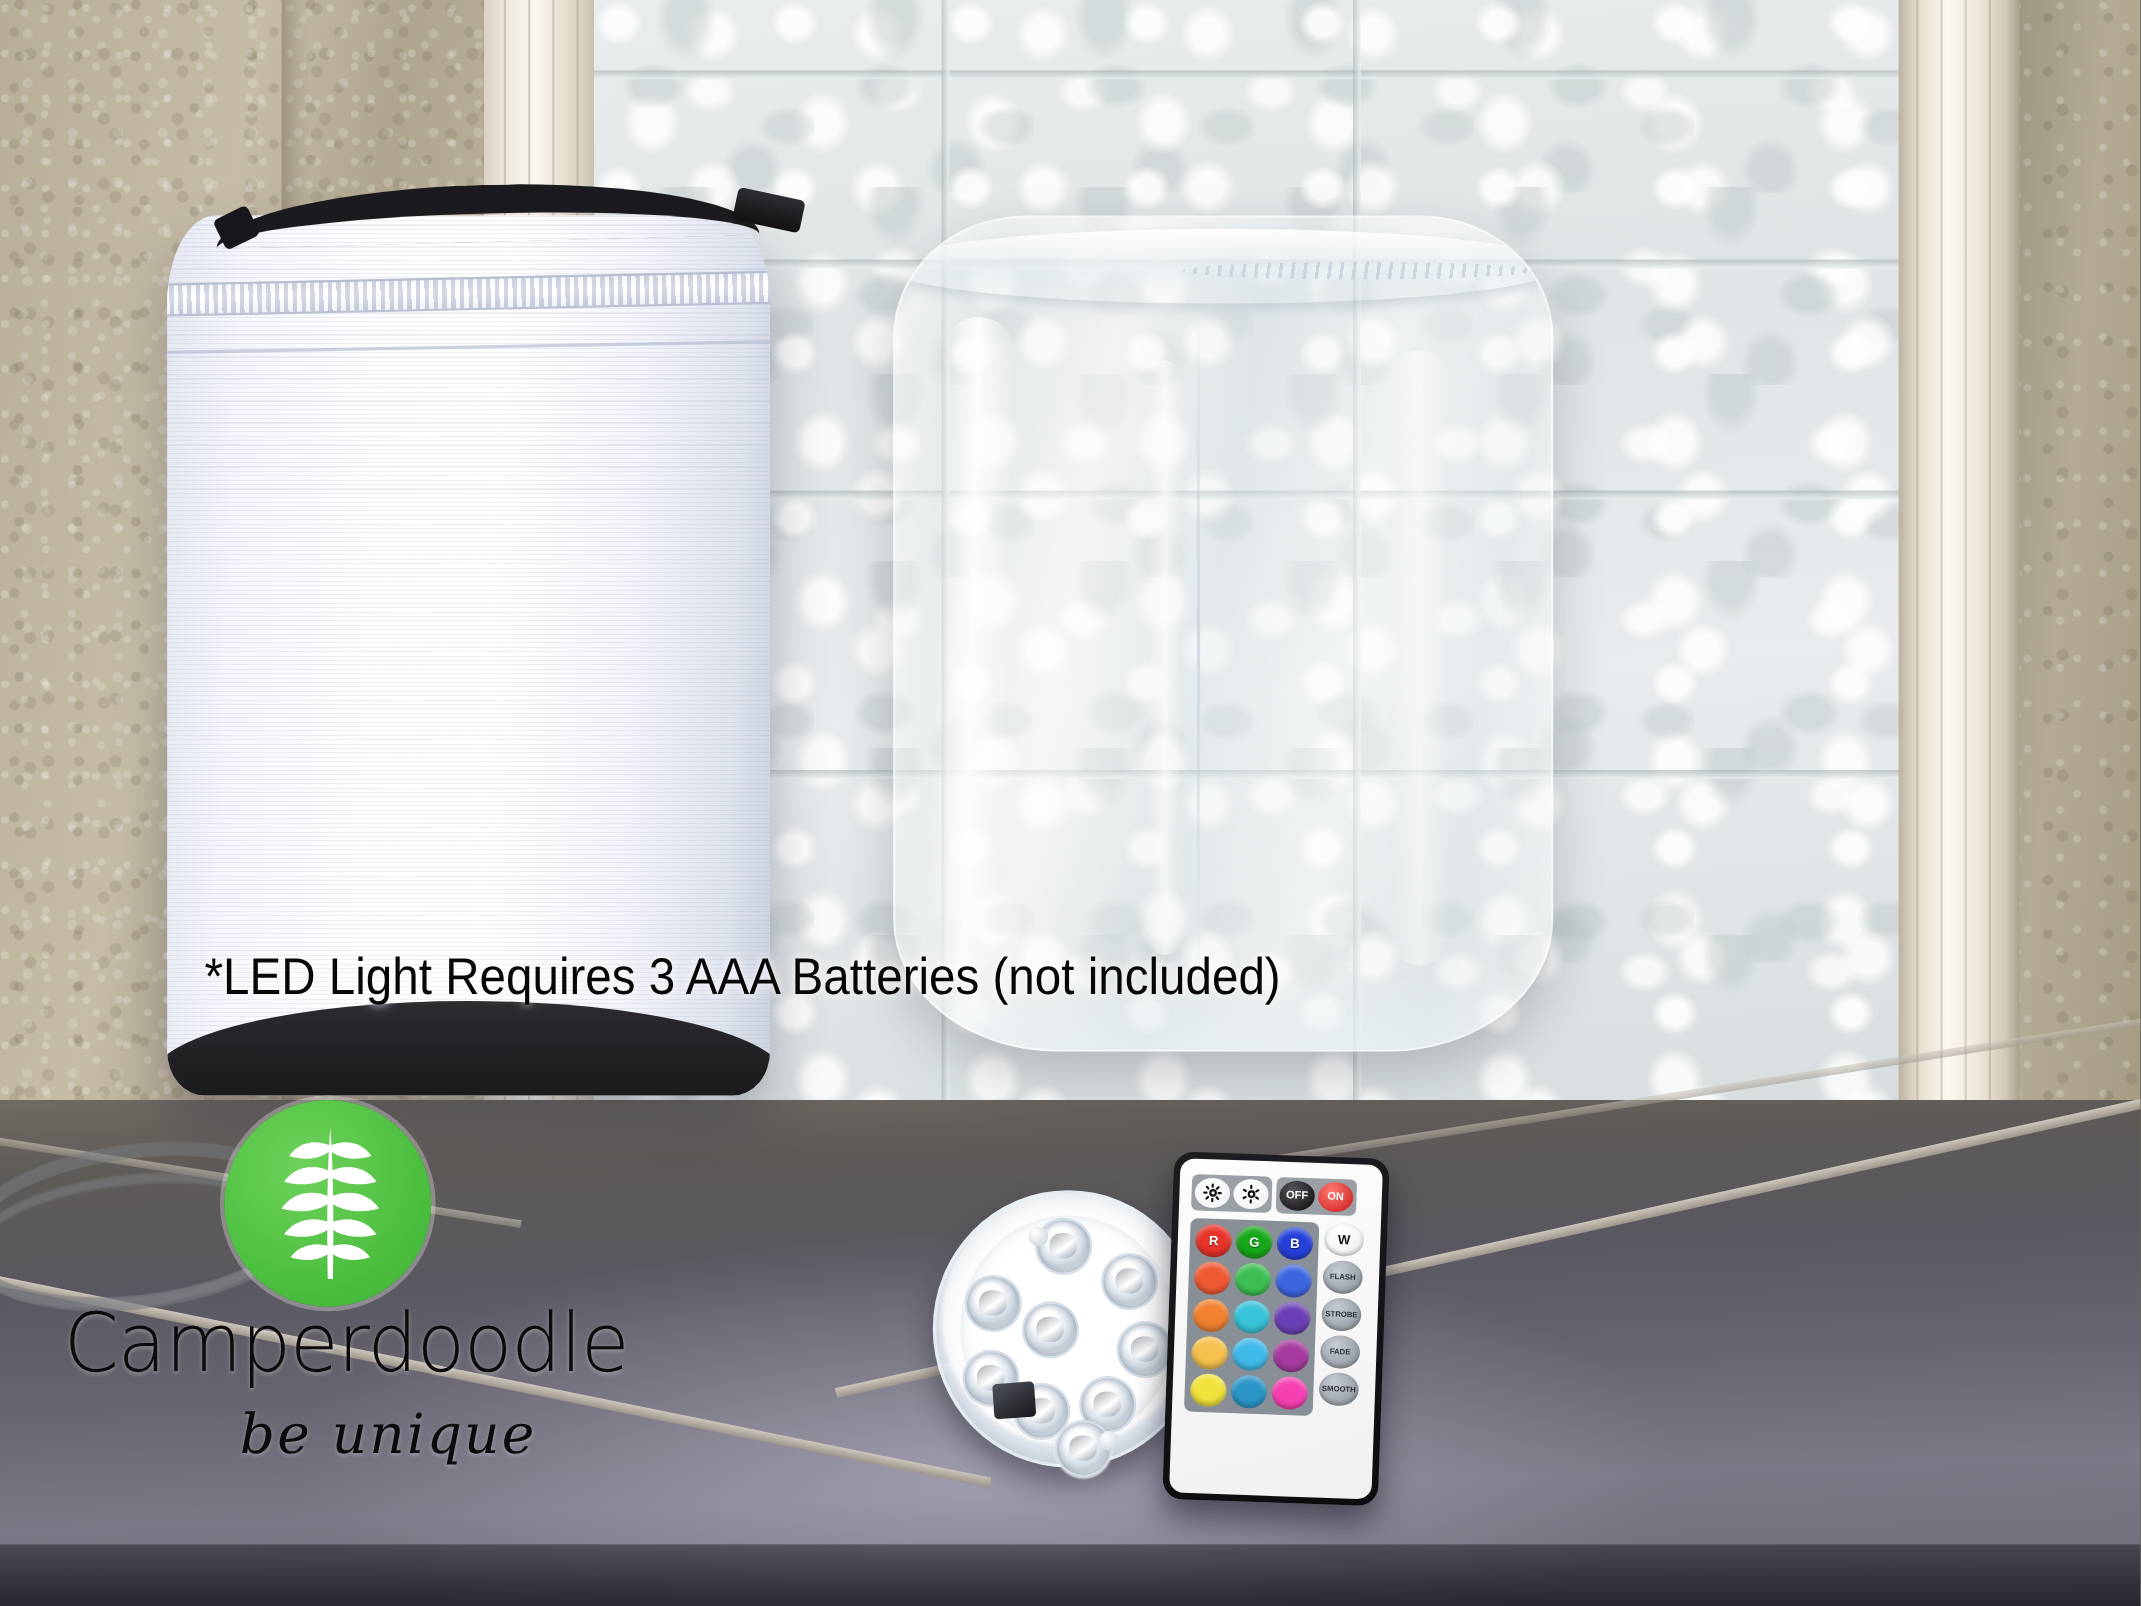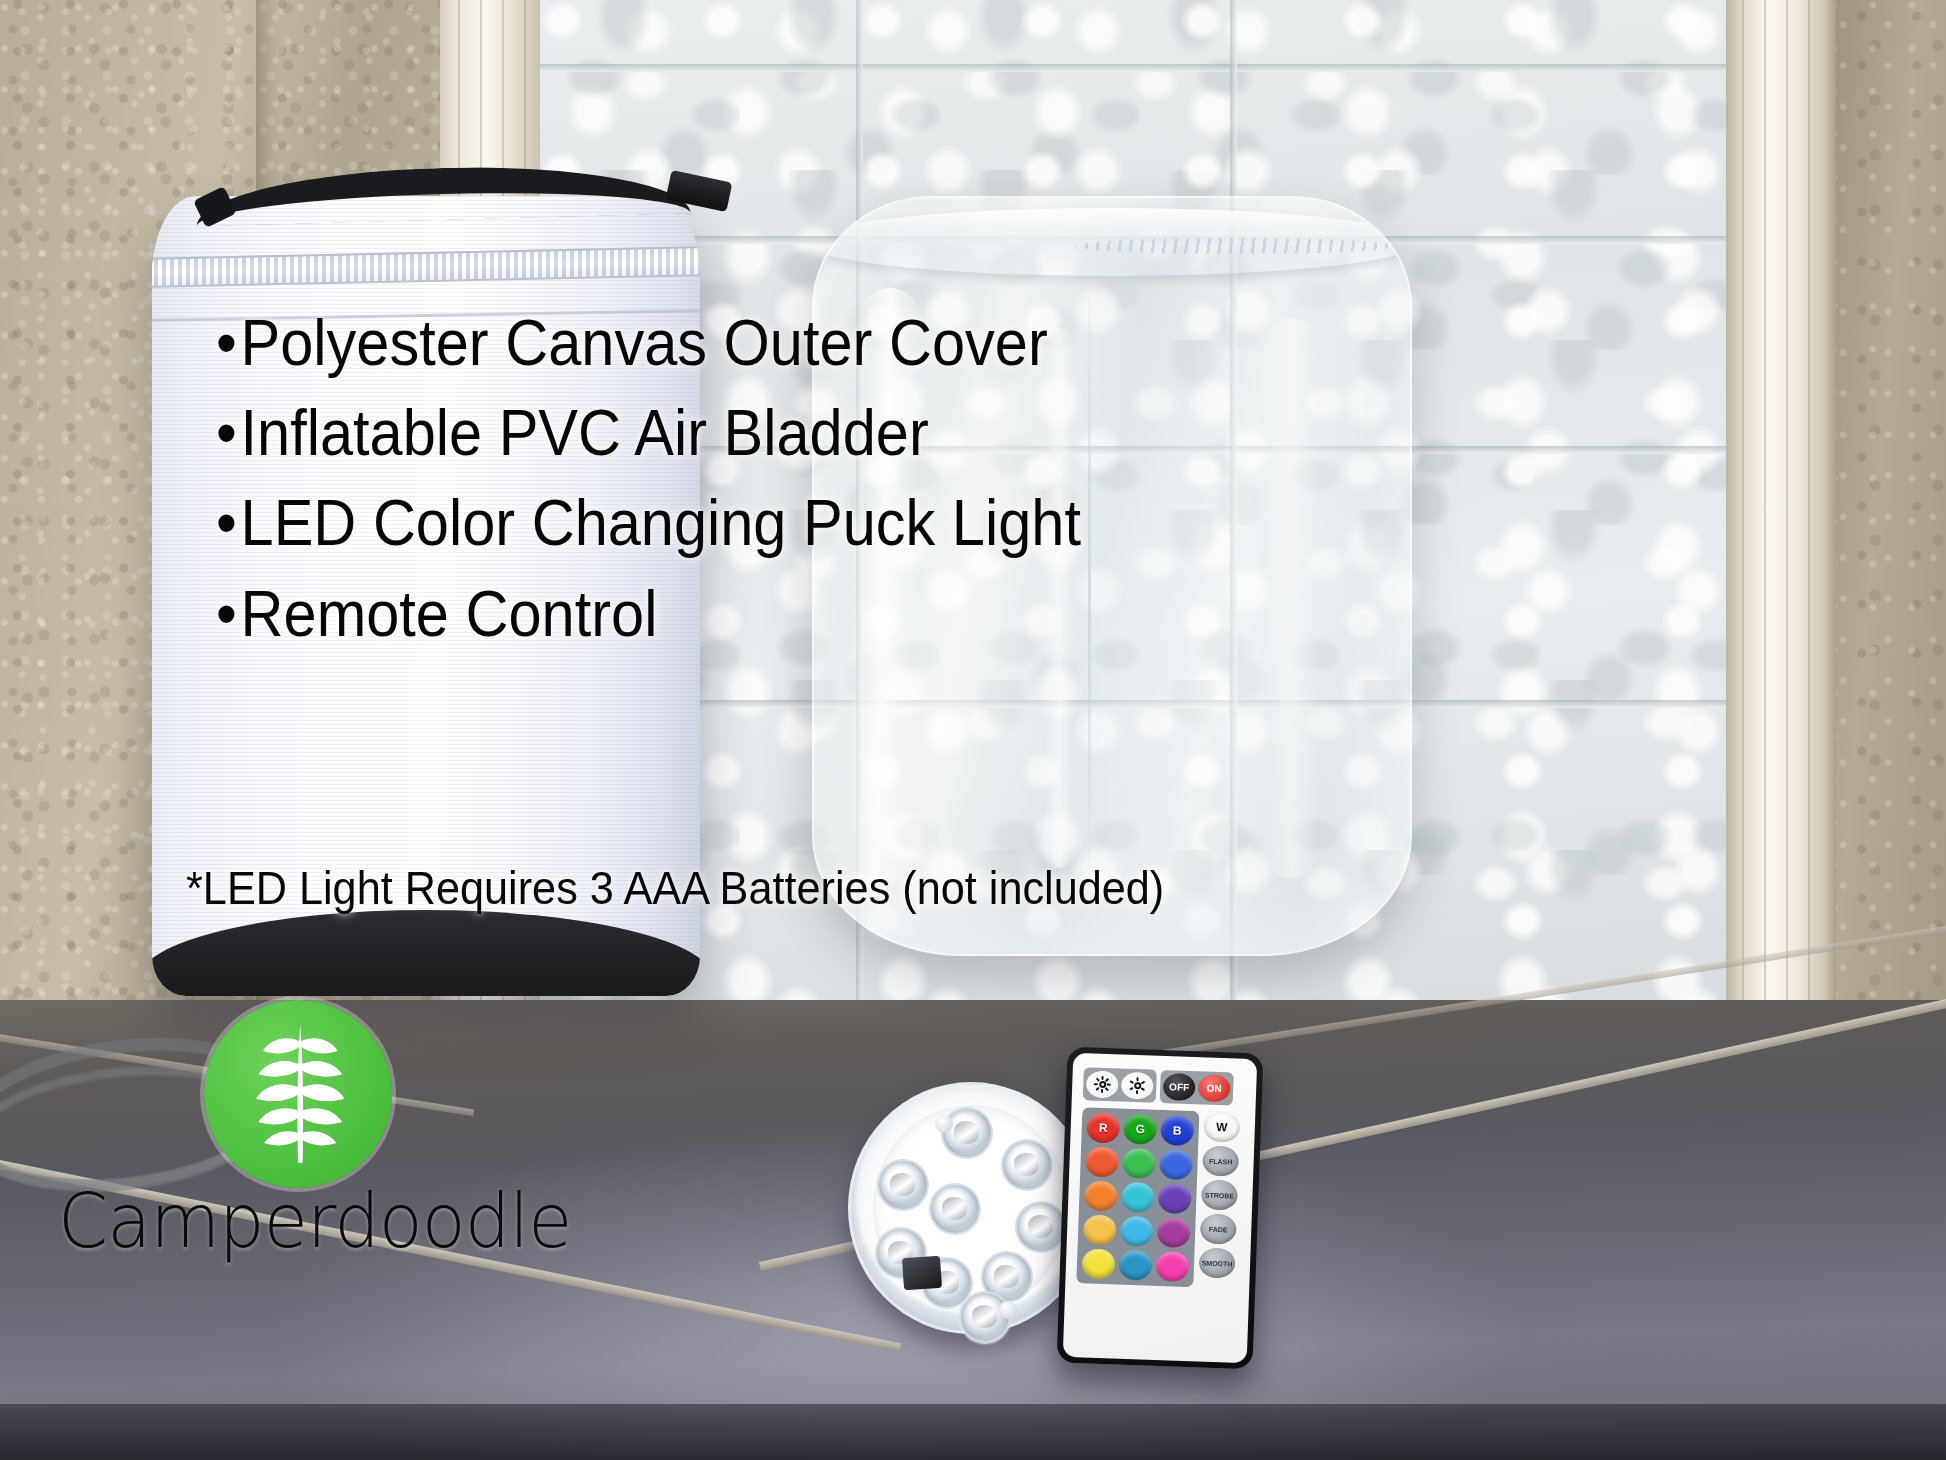--- a/index.html
+++ b/index.html
@@ -443,26 +443,20 @@
           <div class="fbtn">FLASH</div>
           <div class="fbtn">STROBE</div>
           <div class="fbtn">FADE</div>
           <div class="fbtn">SMOOTH</div>
         </div>
       </div>
     </div>
   </div>
 
 
-  <ul class="bullets">
-    <li>Polyester Canvas Outer Cover</li>
-    <li>Inflatable PVC Air Bladder</li>
-    <li>LED Color Changing Puck Light</li>
-    <li>Remote Control</li>
-  </ul>
 
   <div class="note">*LED Light Requires 3 AAA Batteries (not included)</div>
 
   <div class="badge">
     <svg viewBox="0 0 100 130">
       <g fill="#ffffff">
         <path d="M50 6 C52 30 53 70 52 124 L48 124 C47 70 48 30 50 6 Z"></path>
         <path d="M50 20 C62 14 76 18 82 28 C70 32 58 30 50 24 Z"></path>
         <path d="M50 20 C38 14 24 18 18 28 C30 32 42 30 50 24 Z"></path>
         <path d="M50 40 C63 33 79 37 86 48 C73 52 59 50 50 44 Z"></path>
@@ -470,14 +464,15 @@
         <path d="M50 60 C64 53 81 57 88 69 C74 73 59 71 50 64 Z"></path>
         <path d="M50 60 C36 53 19 57 12 69 C26 73 41 71 50 64 Z"></path>
         <path d="M50 80 C63 74 79 78 86 89 C73 93 58 91 50 84 Z"></path>
         <path d="M50 80 C37 74 21 78 14 89 C27 93 42 91 50 84 Z"></path>
         <path d="M50 99 C61 94 75 98 81 107 C69 111 57 109 50 103 Z"></path>
         <path d="M50 99 C39 94 25 98 19 107 C31 111 43 109 50 103 Z"></path>
       </g>
     </svg>
   </div>
   <div class="brand">Camperdoodle</div>
+  <div class="tagline">be unique</div>
 
 </div>
 
 </body></html>

